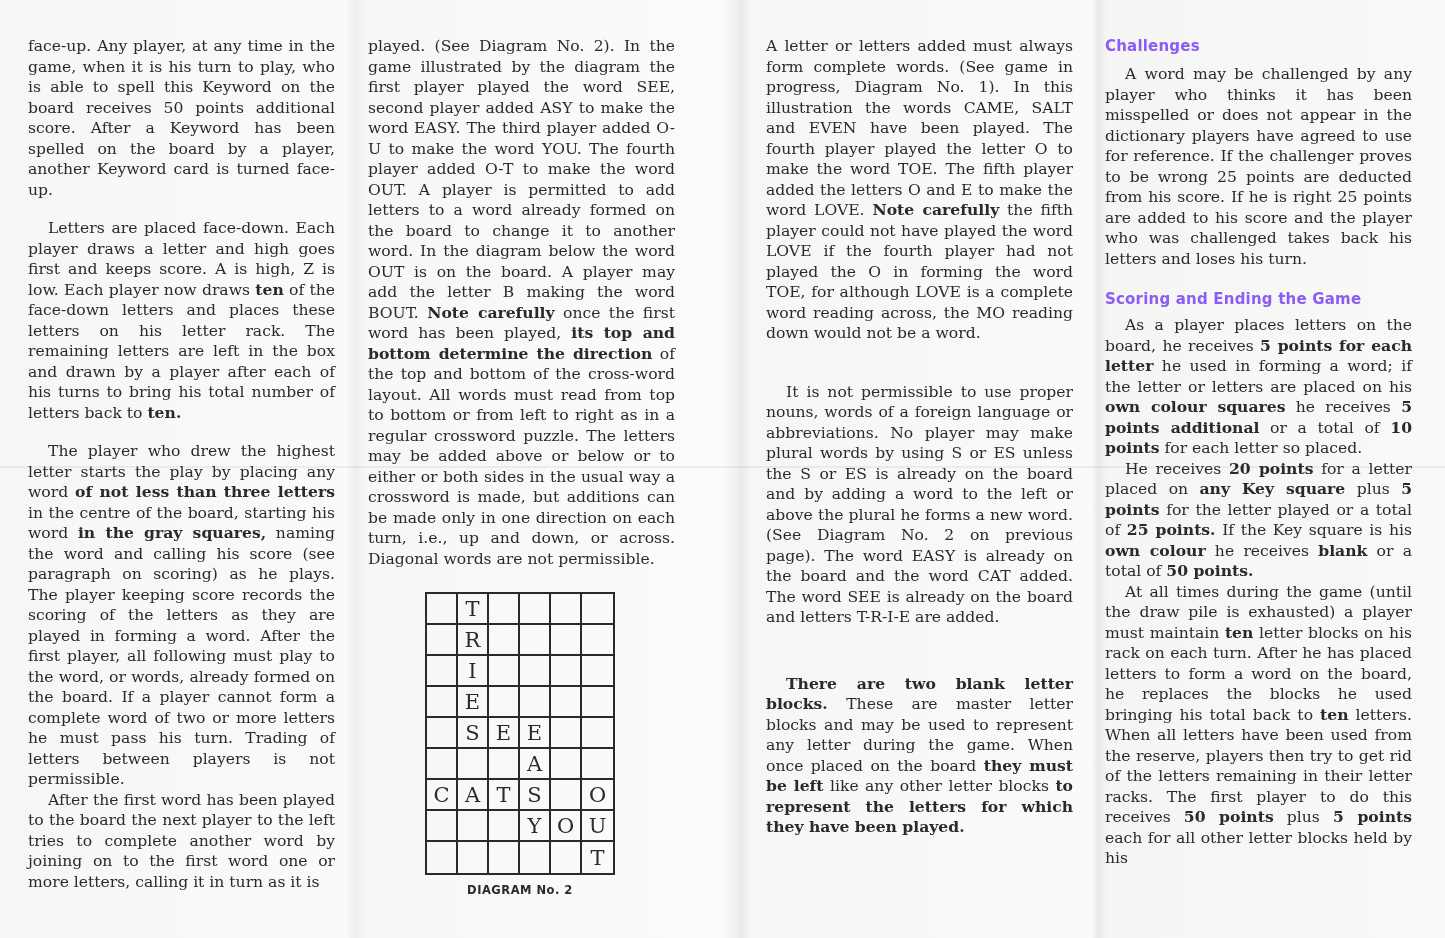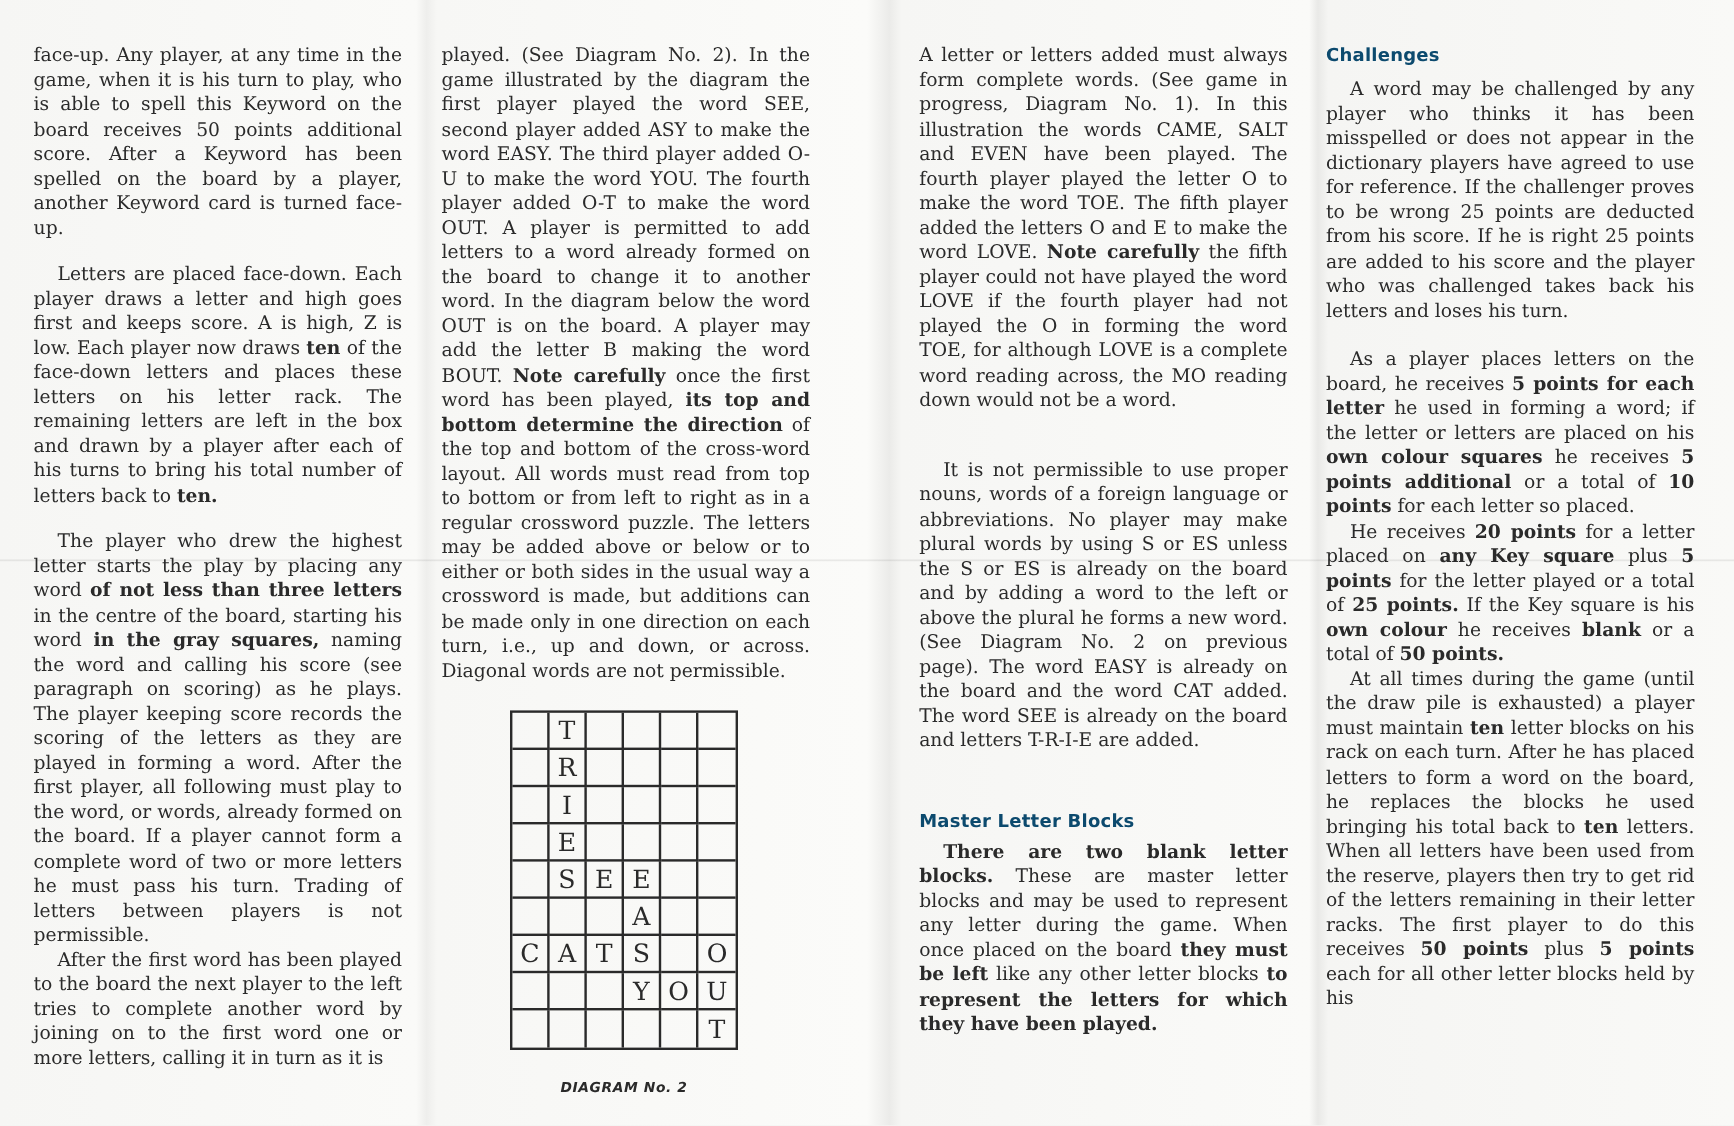--- a/index.html
+++ b/index.html
@@ -18,41 +18,41 @@
     text-align: justify;
   }
   .col p { margin: 0; }
   .col p.indent { text-indent: 20px; }
   #col1 { left: 28px; width: 307px; }
   #col2 { left: 368px; width: 307px; }
   #col3 { left: 766px; width: 307px; }
   #col4 { left: 1105px; width: 307px; }
   h3 {
     font-family: "DejaVu Sans", "Liberation Sans", sans-serif;
-    font-weight: bold; font-size: 15px; margin: 0; line-height: 20px; color:#0c4a6e;
+    font-weight: bold; font-size: 15px; margin: 0; line-height: 20px; color:#8b5cf6;
     letter-spacing: 0.2px;
   }
   b { font-weight: bold; }
   
   .diagram { position: absolute; left: 425px; top: 592px; }
   .grid {
     display: grid; grid-template-columns: repeat(6, 31px); grid-template-rows: repeat(9, 31px);
     border: 2px solid #2a2a2a; width: fit-content;
   }
   .cell {
     border-right: 2px solid #2a2a2a; border-bottom: 2px solid #2a2a2a;
     display:flex; align-items:center; justify-content:center;
     font-family: "DejaVu Serif", serif; font-size: 21px; color:#2a2a2a;
   }
   .cell.lastc { border-right: none; }
   .cell.lastr { border-bottom: none; }
   .diagram-caption {
-    margin-top: 24px; text-align:center;
+    margin-top: 8px; text-align:center;
     font-family: "DejaVu Sans", "Liberation Sans", sans-serif;
-    font-weight: bold; font-size: 11.5px; letter-spacing: 0.5px; color:#2a2a2a;font-style:italic;
+    font-weight: bold; font-size: 11.5px; letter-spacing: 0.5px; color:#2a2a2a;
   }
 </style>
 </head>
 <body>
 
 <div class="sheet"></div>
 <div class="fold-h"></div>
 
 <div class="col" id="col1">
     <p><span>face-up.  Any player, at any time in the game, when it is his turn to play, who is able to spell this Keyword on the board receives </span><span>50 points</span><span> additional score.  After a Keyword has been spelled on the board by a player, another Keyword card is turned face-up.</span></p>
@@ -63,27 +63,27 @@
     <p class="indent"><span>After the first word has been played to the board the next player to the left tries to complete another word by joining on to the first word one or more letters, calling it in turn as it is</span></p>
   </div>
 <div class="col" id="col2">
     <p><span>played.  (See Diagram No. 2).  In the game illustrated by the diagram the first player played the word SEE, second player added ASY to make the word EASY.  The third player added O-U to make the word YOU.  The fourth player added O-T to make the word OUT.  A player is permitted to add letters to a word already formed on the board to change it to another word.  In the diagram below the word OUT is on the board.  A player may add the letter B making the word BOUT.  </span><b>Note carefully</b><span> once the first word has been played, </span><b>its top and bottom determine the direction</b><span> of the top and bottom of the cross-word layout.  All words must read from top to bottom or from left to right as in a regular crossword puzzle.  The letters may be added above or below or to either or both sides in the usual way a crossword is made, but additions can be made only in one direction on each turn, i.e., up and down, or across. Diagonal words are not permissible.</span></p>
   </div>
 <div class="col" id="col3">
     <p><span>A letter or letters added must always form complete words.  (See game in progress, Diagram No. 1).  In this illustration the words CAME, SALT and EVEN have been played.  The fourth player played the letter O to make the word TOE.  The fifth player added the letters O and E to make the word LOVE.  </span><b>Note carefully</b><span> the fifth player could not have played the word LOVE if the fourth player had not played the O in forming the word TOE, for although LOVE is a complete word reading across, the MO reading down would not be a word.</span></p>
     <div style="height: 38px;"></div>
     <p class="indent"><span>It is not permissible to use proper nouns, words of a foreign language or abbreviations.  No player may make plural words by using S or ES unless the S or ES is already on the board and by adding a word to the left or above the plural he forms a new word. (See Diagram No. 2 on previous page). The word EASY is already on the board and the word CAT added.  The word SEE is already on the board and letters T-R-I-E are added.</span></p>
     <div style="height: 46px;"></div>
-    <h3 style="margin-bottom: 6px;">Master Letter Blocks</h3>
     <p class="indent"><b>There are two blank letter blocks.</b><span> These are master letter blocks and may be used to represent any letter during the game.  When once placed on the board </span><b>they must be left</b><span> like any other letter blocks </span><b>to represent the letters for which  they  have been played.</b></p>
   </div>
 <div class="col" id="col4">
     <h3 style="margin-bottom: 8px;">Challenges</h3>
     <p class="indent"><span>A word may be challenged by any player who thinks it has been misspelled or does not appear in the dictionary players have agreed to use for reference.  If the challenger proves to be wrong 25 points are deducted from his score.  If he is right 25 points are added to his score and the player who was challenged takes back his letters and loses his turn.</span></p>
     <div style="height: 20px;"></div>
+    <h3 style="margin-bottom: 6px;">Scoring and Ending the Game</h3>
     <p class="indent"><span>As a player places letters on the board, he receives </span><b>5 points for each letter</b><span> he used in forming a word; if the letter or letters are placed on his </span><b>own colour squares</b><span> he receives </span><b>5 points additional</b><span> or a total of </span><b>10 points</b><span> for each letter so placed.</span></p>
     <p class="indent"><span>He receives </span><b>20 points</b><span> for a letter placed on </span><b>any Key square</b><span> plus </span><b>5 points</b><span> for the letter played or a total of </span><b>25 points.</b><span>  If the Key square is his </span><b>own colour</b><span> he receives </span><b>blank</b><span> or a total of </span><b>50 points.</b></p>
     <p class="indent"><span>At all times during the game (until the draw pile is exhausted) a player must maintain </span><b>ten</b><span> letter blocks on his rack on each turn.  After he has placed letters to form a word on the board, he replaces the blocks he used bringing his total back to </span><b>ten</b><span> letters.  When all letters have been used from the reserve, players then try to get rid of the letters remaining in their letter racks. The first player to do this receives </span><b>50 points</b><span> plus </span><b>5 points</b><span> each for all other letter blocks held by his</span></p>
   </div>
 
 <div class="diagram">
   <div class="grid" id="diagram-grid">
       <div class="cell"></div>
       <div class="cell">T</div>
       <div class="cell"></div>

